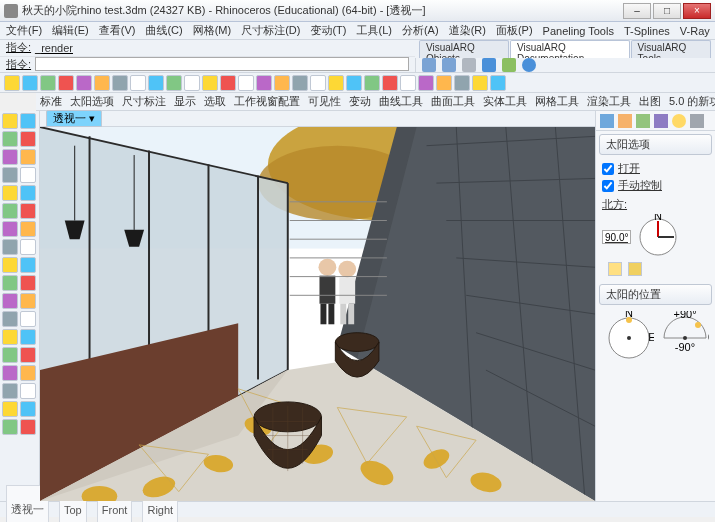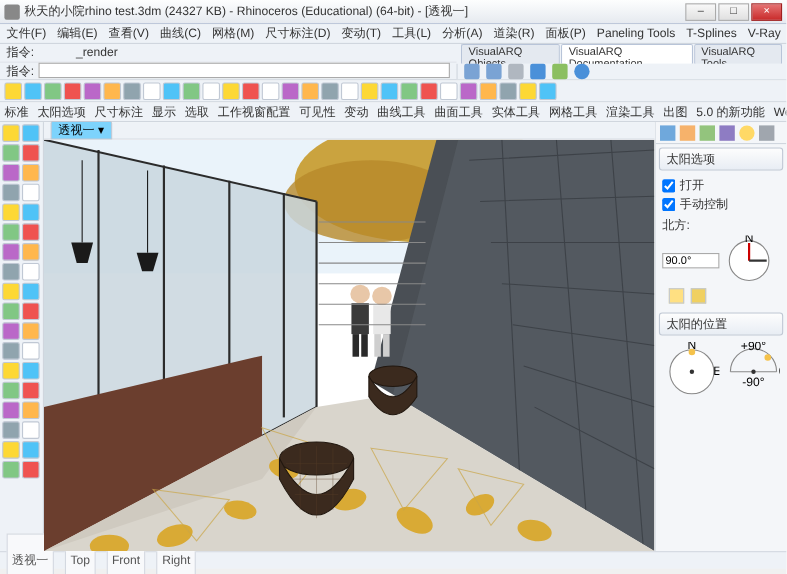--- a/index.html
+++ b/index.html
@@ -9,55 +9,55 @@
 .titlebar .icon { width: 14px; height: 14px; background: #888; border-radius: 2px; margin-right: 4px; display:inline-block;}
 .titlebar .title { flex: 1; color: #333; font-size: 11px; white-space: nowrap; overflow: hidden; }
 .winbtns { display: flex; gap: 2px; }
 .winbtn { width: 28px; height: 16px; border: 1px solid #aaa; background: linear-gradient(#f8f8f8,#e0e0e0); display:flex;align-items:center;justify-content:center;font-size:10px;color:#333;}
 .winbtn.close { background: linear-gradient(#e57373,#c92b2b); color:#fff; border-color:#a02020;}
 
 .menubar { height: 18px; background: #eef2f7; display: flex; align-items: center; padding: 0 6px; gap: 10px; border-bottom: 1px solid #d0d6de; color:#333;}
 .menubar span { white-space: nowrap; }
 
 .cmdbars { display:flex; background:#eef2f7; border-bottom:1px solid #d0d6de;}
-.cmdrow { height: 18px; display:flex; align-items:center; padding:0 6px; gap:4px; flex:1;}
+.cmdrow { height: 18px; display:flex; align-items:center; padding:0 6px; gap:4px; flex:1;text-decoration:underline;}
 .cmdrow .label { color:#333; }
 .cmdrow input { flex:1; height:14px; border:1px solid #aaa; font-size:11px; padding:0 3px; background:#fff;}
 .tabstrip { display:flex; gap:1px; padding:0 4px; height:18px;}
 .tab { padding:1px 6px; background:#e4e9f0; border:1px solid #b8c4d8; border-bottom:none; font-size:10px; color:#333; border-radius:2px 2px 0 0;}
 .tab.active { background:#fff; }
 
 .toolbar-row { height:20px; background:#eef2f7; border-bottom:1px solid #d0d6de; display:flex; align-items:center; padding:0 4px; gap:2px; overflow:hidden;}
 .tbtn { width:16px; height:16px; border:1px solid #c0c8d4; background:#fff; border-radius:2px; display:flex;align-items:center;justify-content:center;}
 .tbtn.c1{background:#fdd835;} .tbtn.c2{background:#4fc3f7;} .tbtn.c3{background:#81c784;} .tbtn.c4{background:#ef5350;} .tbtn.c5{background:#ba68c8;} .tbtn.c6{background:#ffb74d;} .tbtn.c7{background:#90a4ae;}
 
-.cat-row { height:18px; background:#eef2f7; border-bottom:1px solid #d0d6de; display:flex; align-items:center; padding:0 4px; gap:8px; font-size:10px; color:#333; overflow:hidden;}
+.cat-row { height:18px; background:#eef2f7; border-bottom:1px solid #d0d6de; display:flex; align-items:center; padding:0 4px; gap:8px; font-size:10px; color:#333; overflow:hidden;margin-left:36px;}
 .cat-row .cat { white-space:nowrap; }
 
 .main { display:flex; height: calc(522px - 22px - 18px - 18px - 20px - 20px - 18px - 16px); }
 .leftbar { width:40px; background:#eef2f7; border-right:1px solid #d0d6de; display:flex; flex-direction:column; padding:2px; gap:2px; overflow:hidden;}
 .leftbar .row { display:flex; gap:2px;}
 .lb { width:16px; height:16px; border:1px solid #c0c8d4; background:#fff; border-radius:2px;}
 
 .viewport-wrap { flex:1; display:flex; flex-direction:column; background:#fff; position:relative;}
 .vp-tab { height:16px; background:#eef2f7; border-bottom:1px solid #d0d6de; display:flex; align-items:center; padding:0 6px; font-size:10px; gap:4px;}
 .vp-tab .vtab { padding:0 6px; background:#e4e9f0; border:1px solid #c0c8d4; border-radius:2px 2px 0 0;}
 .vp-tab .vtab.active { background:#7dd3fc;}
 .viewport { flex:1; position:relative; overflow:hidden; background:#fff; }
 .viewport svg { width:100%; height:100%; display:block;}
 
 .rightpanel { width:120px; background:#f4f6f9; border-left:1px solid #d0d6de; display:flex; flex-direction:column; overflow:hidden;}
 .panel-icons { height:20px; display:flex; align-items:center; gap:4px; padding:0 4px; border-bottom:1px solid #d0d6de;}
 .pi { width:14px; height:14px; }
 .section-h { background:linear-gradient(#fdfdfd,#e8edf4); border:1px solid #c0c8d4; border-radius:3px; padding:2px 6px; font-size:11px; margin:3px; color:#333;}
-.section-b { padding:3px 6px; font-size:11px; color:#333;}
+.section-b { padding:3px 6px; font-size:11px; color:#333;text-decoration:underline;}
 .section-b label { display:flex; align-items:center; gap:4px; margin-bottom:2px;}
 .section-b input[type=checkbox]{ width:12px; height:12px;}
 .north-row { display:flex; align-items:center; gap:4px; margin-top:2px;}
-.north-row input { width:52px; height:14px; border:1px solid #aaa; font-size:10px; padding:0 2px;}
+.north-row input { width:29px; height:14px; border:1px solid #aaa; font-size:10px; padding:0 2px;}
 .mini-icons { display:flex; gap:6px; padding:2px 6px;}
 .mini { width:14px; height:14px; border:1px solid #c0c8d4; background:#ffe082;}
 
 .statusbar { height:16px; background:#eef2f7; border-top:1px solid #d0d6de; display:flex; align-items:center; padding:0 6px; gap:10px; font-size:10px; color:#555;}
 .statusbar .stab { padding:16px 4px; border:1px solid #d3d8e0; background:#f8f9fb;}
 </style>
 </head>
 <body>
 
 <div class="titlebar">
@@ -84,21 +84,21 @@
     <span>面板(P)</span>
     <span>Paneling Tools</span>
     <span>T-Splines</span>
     <span>V-Ray</span>
   </div>
 
 <div class="cmdbars">
   <div style="flex:1;display:flex;flex-direction:column;">
     <div class="cmdrow">
       <span class="label">指令:</span>
-      <span style="color:#333;margin-left:34px;">_render</span>
+      <span style="color:#333;">_render</span>
     </div>
     <div class="cmdrow" style="border-top:1px solid #e0e4ea;">
       <span class="label">指令:</span>
       <input type="text" style="">
     </div>
   </div>
   <div style="width:300px;display:flex;flex-direction:column;">
     <div class="tabstrip" id="righttabs">
         <div class="tab">VisualARQ Objects</div>
         <div class="tab active">VisualARQ Documentation</div>

